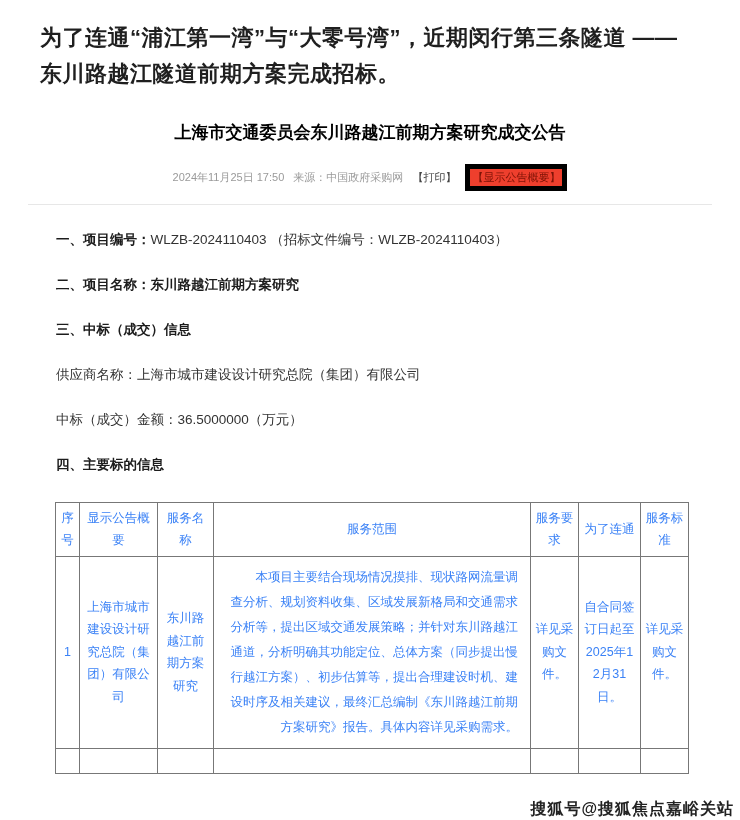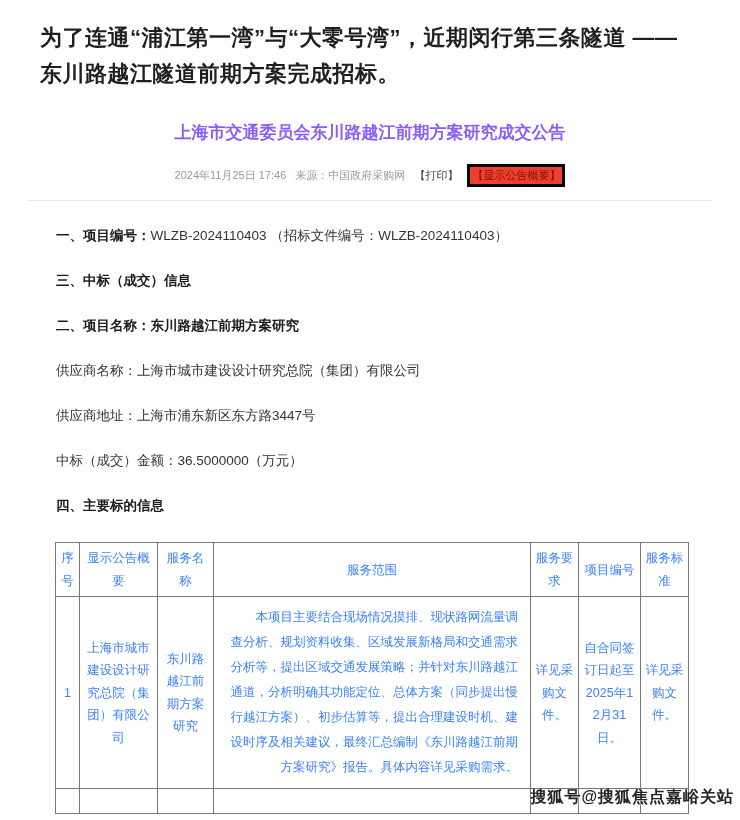--- a/index.html
+++ b/index.html
@@ -10,27 +10,27 @@
     overflow: hidden; background: #ffffff;
     font-family: "Liberation Sans", "DejaVu Sans", sans-serif; color: #222;
   }
   .intro {
     margin: 0; padding: 16px 42px 0 40px;
     font-size: 22px; font-weight: 600; line-height: 1.62;
     color: #1f1f1f; letter-spacing: 0.5px;
   }
   .ann-title {
     margin: 30px 20px 0; text-align: center;
-    font-size: 17px; font-weight: 700; color: #8b5cf6;
+    font-size: 17px; font-weight: 700; color: #000000;
   }
   .meta { margin-top: 20px; text-align: center; font-size: 11px; color: #9a9a9a; }
   .meta > span { margin: 0 3px; }
   .meta .print { color: #444; cursor: pointer; text-align: center; }
   .meta .summary {
-    display: inline-block; background: #ee3f2d; border: 3px solid #000000;
+    display: inline-block; background: #ee3f2d; border: 5px solid #000000;
     color: #7e1306; padding: 1px 2px; cursor: pointer;
   }
   .divider { border: 0; border-top: 1px solid #e7e7e7; margin: 13px 28px 0; }
   .sections { padding: 27px 58px 0 56px; }
   .sec { margin: 0 0 28px; font-size: 13.5px; line-height: 1.25; color: #333; }
   .sec.bold .sec-label { font-weight: 700; color: #1c1c1c; }
   .v-bold { font-weight: 700; color: #1c1c1c; }
   .doc-table {
     margin: 1px 0 0 55px; border-collapse: collapse; table-layout: fixed;
     width: 633px; font-size: 12.5px; color: #3b82f6;
@@ -39,50 +39,49 @@
     border: 1px solid #777; font-weight: 400; padding: 4px 4px;
     text-align: center; vertical-align: middle; line-height: 1.8;
     word-break: break-all; overflow: hidden;
   }
   .doc-table thead th { height: 52px; }
   .doc-table td.scope {
     text-align: right; text-indent: 2em; padding: 8px 12px; line-height: 2.0;
   }
   .doc-table tr.empty-row td { height: 25px; padding: 0; }
   .watermark {
-    position: absolute; right: 6px; bottom: 16px;
+    position: absolute; right: 6px; bottom: 4px;
     font-size: 16px; font-weight: 700; color: #222;
     text-shadow: 0 1px 2px rgba(255,255,255,0.85);
     letter-spacing: 1px;
   }
 </style>
 </head>
 <body>
 
 <div class="page">
 
   <p class="intro">为了连通“浦江第一湾”与“大零号湾”，近期闵行第三条隧道 —— 东川路越江隧道前期方案完成招标。</p>
 
   <h1 class="ann-title">上海市交通委员会东川路越江前期方案研究成交公告</h1>
 
   <div class="meta">
-    <span>2024年11月25日 17:46</span>
+    <span>2024年11月25日 17:50</span>
     <span>来源：中国政府采购网</span>
     <span class="print">【打印】</span>
     <span class="summary">【显示公告概要】</span>
   </div>
 
   <hr class="divider">
 
   <div class="sections">
     <p class="sec bold"><span class="sec-label">一、项目编号：</span><span class="sec-value">WLZB-2024110403 （招标文件编号：WLZB-2024110403）</span></p>
+    <p class="sec bold"><span class="sec-label">二、项目名称：</span><span class="sec-value v-bold">东川路越江前期方案研究</span></p>
     <p class="sec bold"><span class="sec-label">三、中标（成交）信息</span></p>
-    <p class="sec bold"><span class="sec-label">二、项目名称：</span><span class="sec-value v-bold">东川路越江前期方案研究</span></p>
     <p class="sec"><span class="sec-label">供应商名称：</span><span class="sec-value">上海市城市建设设计研究总院（集团）有限公司</span></p>
-    <p class="sec"><span class="sec-label">供应商地址：</span><span class="sec-value">上海市浦东新区东方路3447号</span></p>
     <p class="sec"><span class="sec-label">中标（成交）金额：</span><span class="sec-value">36.5000000（万元）</span></p>
     <p class="sec bold"><span class="sec-label">四、主要标的信息</span></p>
   </div>
 
   <table class="doc-table">
     <colgroup>
       <col style="width:24px">
         <col style="width:78px">
         <col style="width:56px">
         <col style="width:317px">
@@ -90,21 +89,21 @@
         <col style="width:62px">
         <col style="width:48px">
     </colgroup>
     <thead>
       <tr>
         <th>序号</th>
         <th>显示公告概要</th>
         <th>服务名称</th>
         <th>服务范围</th>
         <th>服务要求</th>
-        <th>项目编号</th>
+        <th>为了连通</th>
         <th>服务标准</th>
       </tr>
     </thead>
     <tbody>
       <tr>
         <td>1</td>
         <td>上海市城市建设设计研究总院（集团）有限公司</td>
         <td>东川路越江前期方案研究</td>
         <td class="scope">本项目主要结合现场情况摸排、现状路网流量调查分析、规划资料收集、区域发展新格局和交通需求分析等，提出区域交通发展策略；并针对东川路越江通道，分析明确其功能定位、总体方案（同步提出慢行越江方案）、初步估算等，提出合理建设时机、建设时序及相关建议，最终汇总编制《东川路越江前期方案研究》报告。具体内容详见采购需求。</td>
         <td>详见采购文件。</td>

